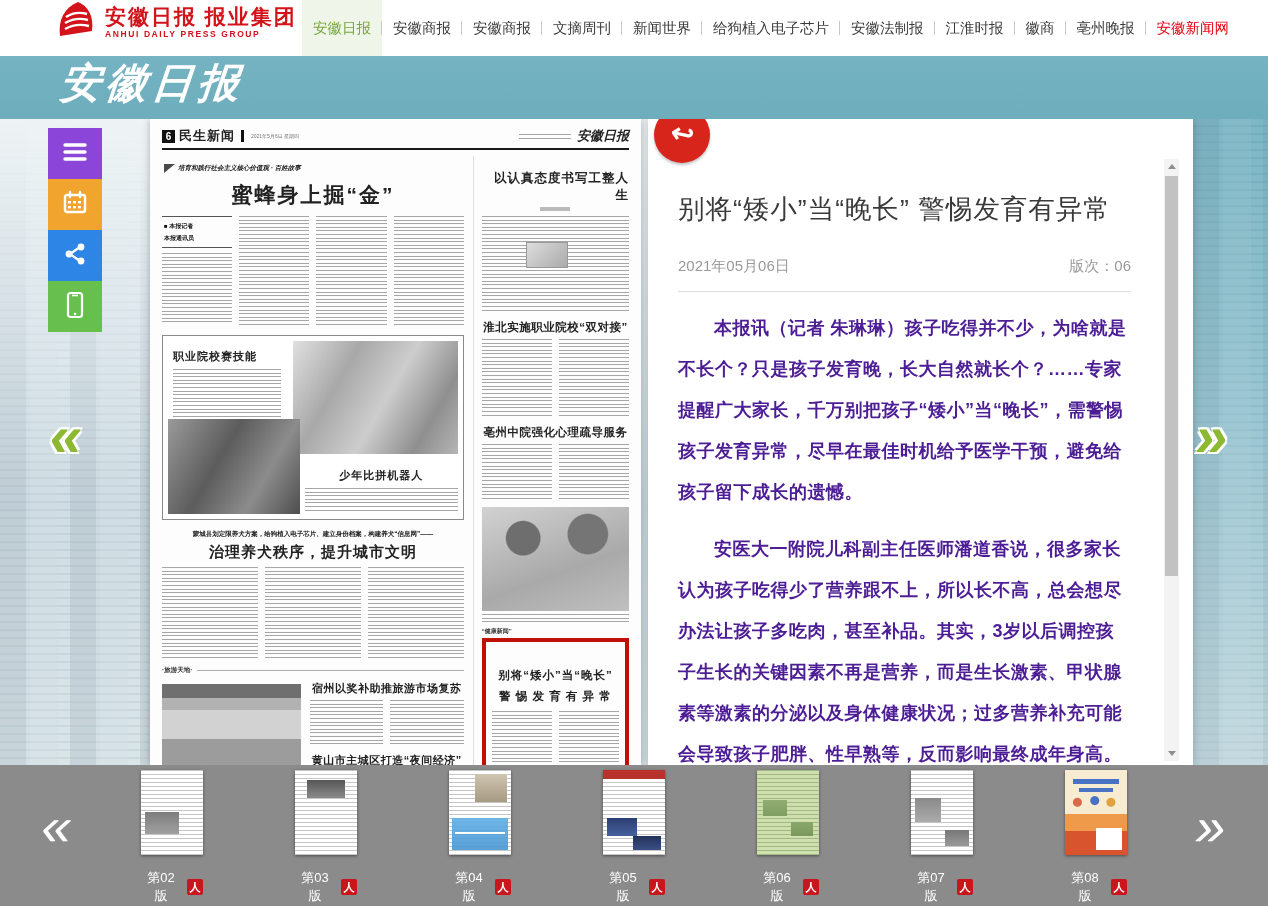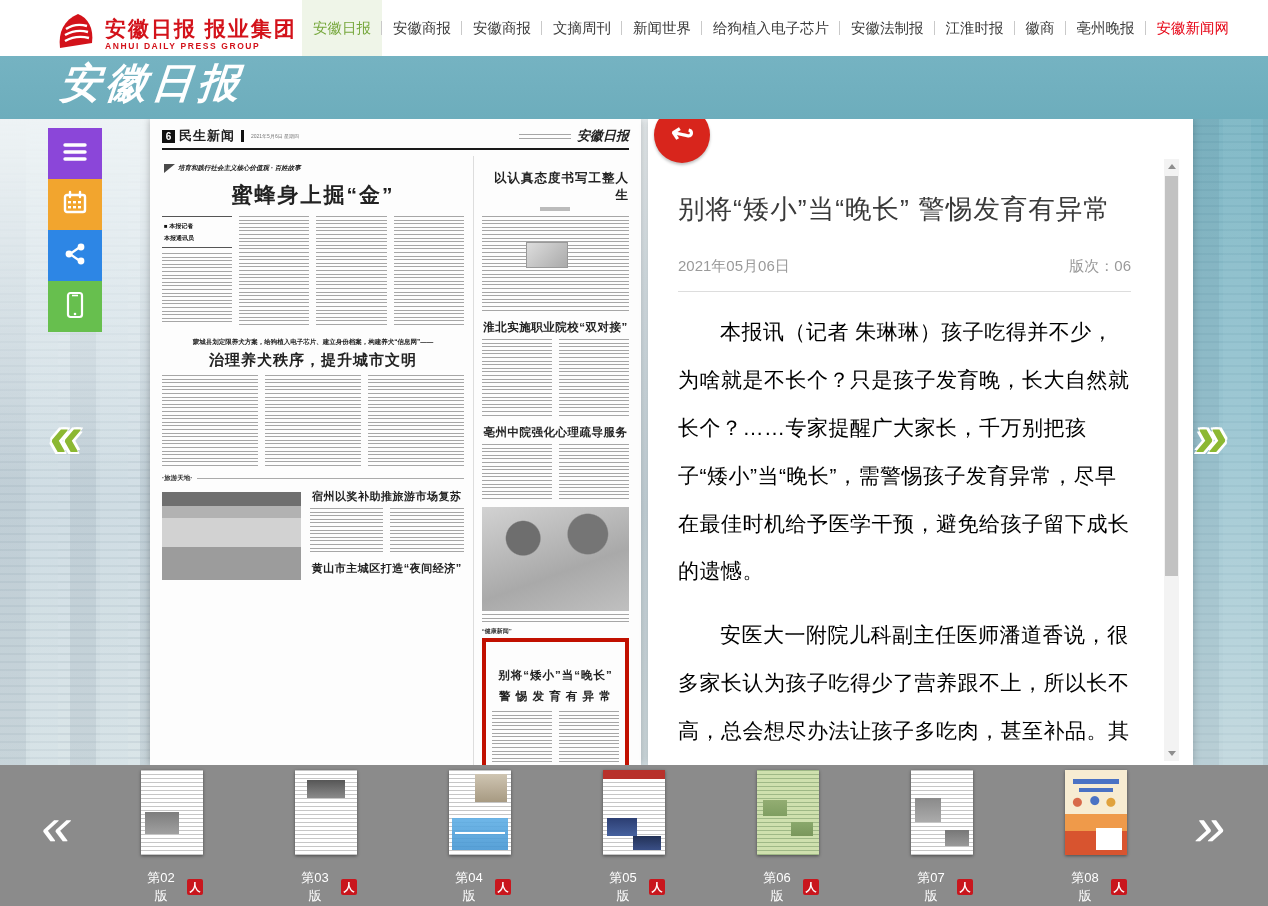--- a/index.html
+++ b/index.html
@@ -1,19 +1,19 @@
 <!DOCTYPE html>
 <html><head>
 <meta charset="utf-8">
 <style>
   html,body{margin:0;padding:0;}
   body{width:1268px;height:906px;overflow:hidden;font-family:"Liberation Sans",sans-serif;background:#fff;position:relative;}
 
   
-  .top-header{height:56px;background:#fff;display:flex;align-items:flex-end;position:relative;z-index:3;}
+  .top-header{height:56px;background:#fff;display:flex;align-items:flex-start;position:relative;z-index:3;}
   .logo{margin-left:54px;display:flex;align-items:center;gap:9px;}
   .logo-text .cn{color:#d3121a;font-size:21px;font-weight:bold;letter-spacing:2px;line-height:1.15;}
   .logo-text .en{color:#d3121a;font-size:8.5px;letter-spacing:1.6px;font-weight:bold;}
   .nav{margin-left:auto;margin-right:28px;display:flex;height:100%;}
   .nav-item{display:flex;align-items:center;height:100%;padding:0 11px;font-size:14.5px;color:#3c3c3c;position:relative;cursor:pointer;white-space:nowrap;text-decoration:none;}
   .nav-item::after{content:"";position:absolute;right:0;top:21px;bottom:21px;width:1px;background:#c9c9c9;}
   .nav-item:last-child::after{display:none;}
   .nav-item.active{background:#eff5e8;color:#76a73c;}
   .nav-item.external{color:#e60012;}
 
@@ -111,21 +111,21 @@
   .rb-t{font-size:11.5px;font-weight:bold;text-align:center;letter-spacing:1px;line-height:1.8;}
   .rb-text{height:66px;margin-top:5px;}
 
   
   .panel{position:absolute;left:648px;top:0;width:545px;height:646px;background:#fff;box-shadow:0 0 8px rgba(0,0,0,.22);box-sizing:border-box;overflow:hidden;}
   .badge{position:absolute;left:6px;top:-12px;width:56px;height:56px;border-radius:50%;background:#d8251c;box-shadow:0 2px 3px rgba(0,0,0,.25);display:flex;align-items:center;justify-content:center;cursor:pointer;z-index:4;}
   .badge .glyph{color:#fff;font-size:27px;font-weight:bold;transform:rotate(12deg) translateY(-1px);}
   .panel-inner{padding:0 62px 0 30px;}
   .a-title{margin-top:72px;font-size:26.5px;color:#3a3a3a;letter-spacing:1px;font-weight:500;}
   .a-meta{margin-top:30px;display:flex;justify-content:space-between;color:#9a9a9a;font-size:15px;padding-bottom:15px;border-bottom:1px solid #ddd;}
-  .a-body p{font-size:21px;color:#000000;line-height:2.28;text-indent:2em;margin:16px 0 0;letter-spacing:.5px;}
+  .a-body p{font-size:18px;color:#4c1d95;line-height:2.28;text-indent:2em;margin:16px 0 0;letter-spacing:.5px;font-weight:bold;}
 
   .sb{position:absolute;right:14px;top:40px;bottom:4px;width:15px;background:#f3f3f3;}
   .sb-up,.sb-down{position:absolute;left:0;width:15px;height:15px;display:flex;align-items:center;justify-content:center;cursor:pointer;}
   .sb-up{top:0;}
   .sb-down{bottom:0;}
   .tri-up{width:0;height:0;border-left:4px solid transparent;border-right:4px solid transparent;border-bottom:5px solid #8f8f8f;}
   .tri-down{width:0;height:0;border-left:4px solid transparent;border-right:4px solid transparent;border-top:5px solid #8f8f8f;}
   .sb-thumb{position:absolute;left:1px;right:1px;top:17px;height:400px;background:#c2c2c2;cursor:pointer;}
 
   
@@ -274,20 +274,28 @@
               <div class="tl c4"></div>
             </div>
           <div>
               <div class="tl c4"></div>
             </div>
           <div>
               <div class="tl c4"></div>
             </div>
         </div>
 
+        <div class="photo-box">
+          <div class="pb-title">职业院校赛技能</div>
+          <div class="pb-text tl"></div>
+          <div class="pb-big ph"></div>
+          <div class="pb-kids ph dark"></div>
+          <div class="pb-cap">少年比拼机器人</div>
+          <div class="pb-cap-text tl"></div>
+        </div>
 
         <div class="dog">
           <div class="dog-lede">蒙城县划定限养犬方案，给狗植入电子芯片、建立身份档案，构建养犬“信息网”——</div>
           <div class="dog-h">治理养犬秩序，提升城市文明</div>
           <div class="cols">
             <div>
                 <div class="tl c3"></div>
               </div>
             <div>
                 <div class="tl c3"></div>

